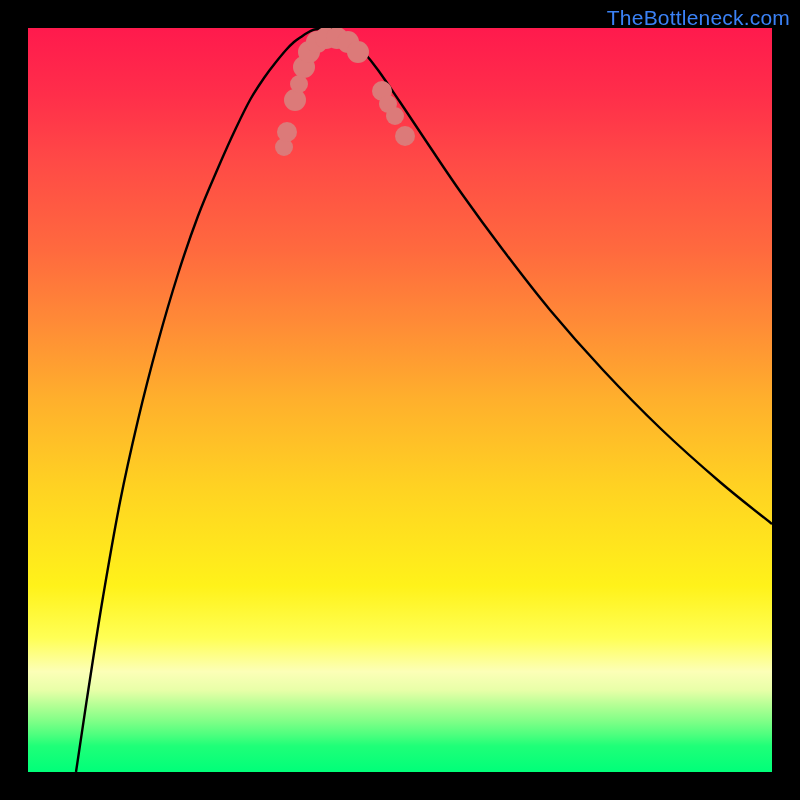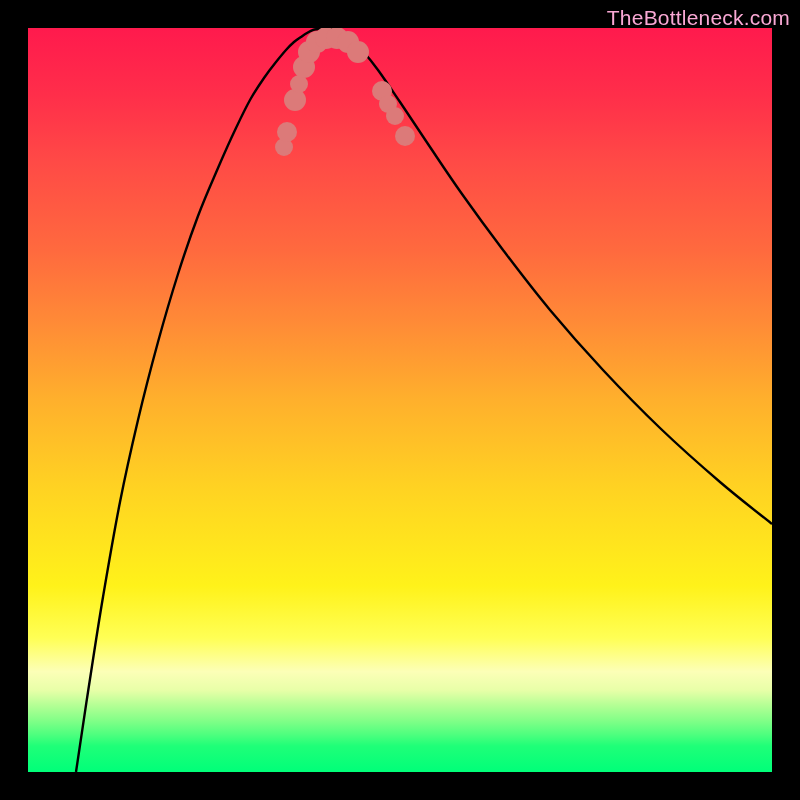--- a/index.html
+++ b/index.html
@@ -43,21 +43,21 @@
     );
   }
   .plot {
     position: absolute;
     inset: 0;
   }
   .watermark {
     position: absolute;
     top: 6px;
     right: 10px;
-    color: #f9a8d4;
+    color: #3b82f6;
     font-size: 21px;
     letter-spacing: 0.2px;
     user-select: none;
   }
 </style>
 </head>
 <body>
 
 <div class="watermark">TheBottleneck.com</div>
 

